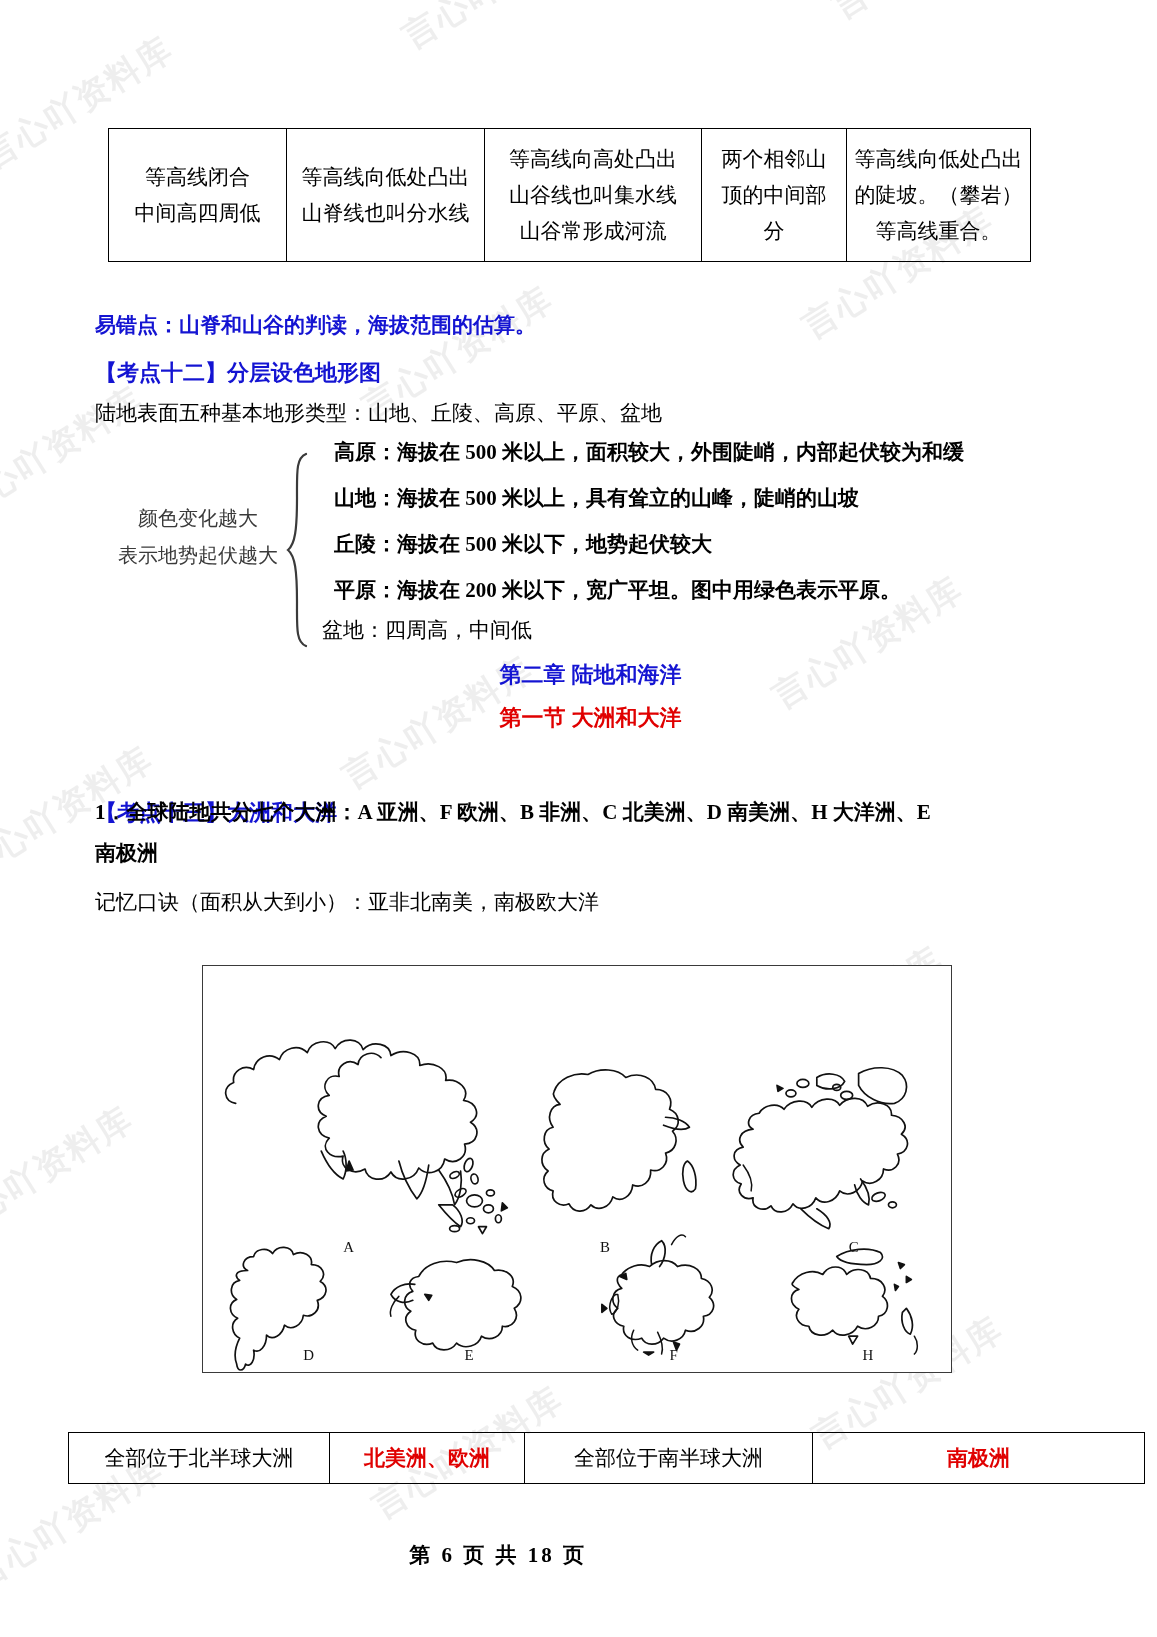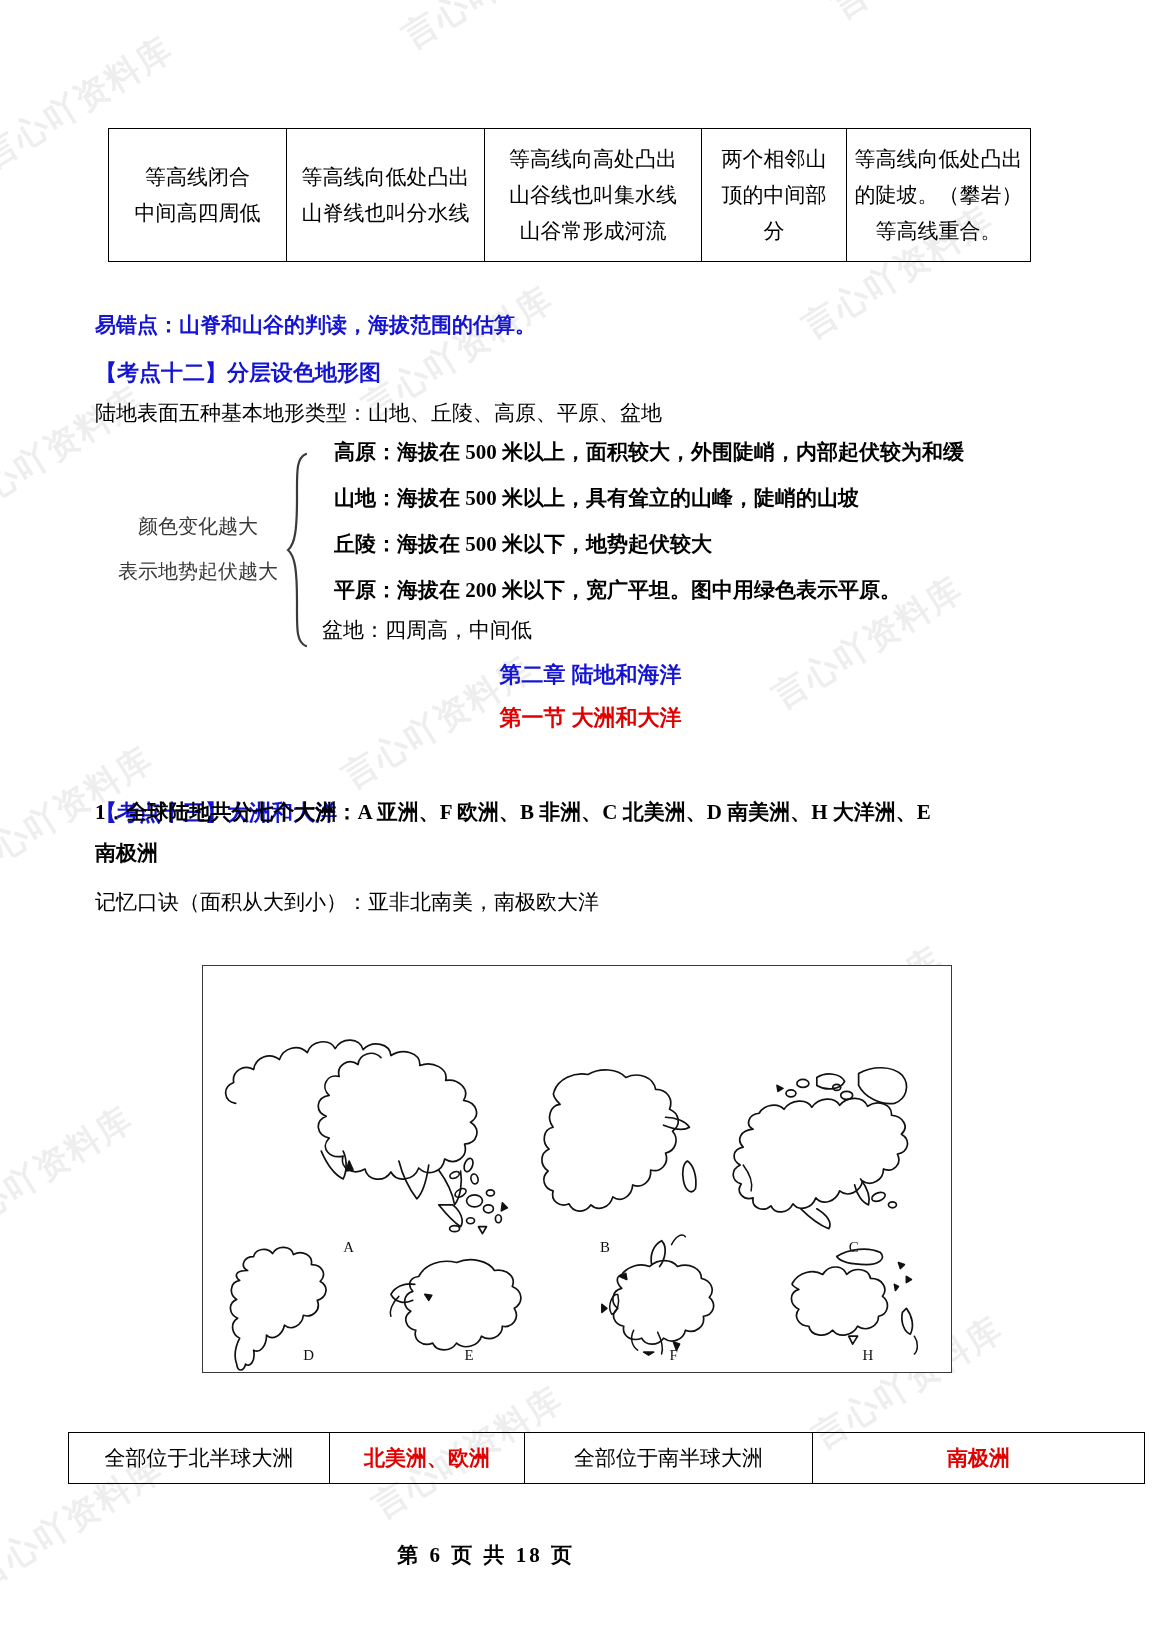--- a/index.html
+++ b/index.html
@@ -85,21 +85,21 @@
   .brace-label {
     position: absolute;
     left: 108px;
     top: 500px;
     width: 180px;
     text-align: center;
     font-size: 20px;
     line-height: 1.85;
     color: #3a3a3a;
   }
-  .brace-label span { display: block; margin-top: 8px; }
+  .brace-label span { display: block; }
   .brace {
     position: absolute;
     left: 286px;
     top: 452px;
     width: 26px;
     height: 196px;
     z-index: 10;
   }
   .terrain-list {
     position: absolute;
@@ -159,21 +159,21 @@
   }
   .b1 { width: 248px; }
   .b2 { width: 182px; }
   .b3 { width: 275px; }
   .b4 { width: 319px; }
   .redcell { color: #e00000; font-weight: 700; }
 
   
   .footer {
     position: absolute;
-    left: 0;
+    left: 12px;
     top: 1541px;
     width: 972px;
     text-align: center;
     font-size: 21px;
     font-weight: 700;
     letter-spacing: 3px;
   }
 </style>
 </head>
 <body>

